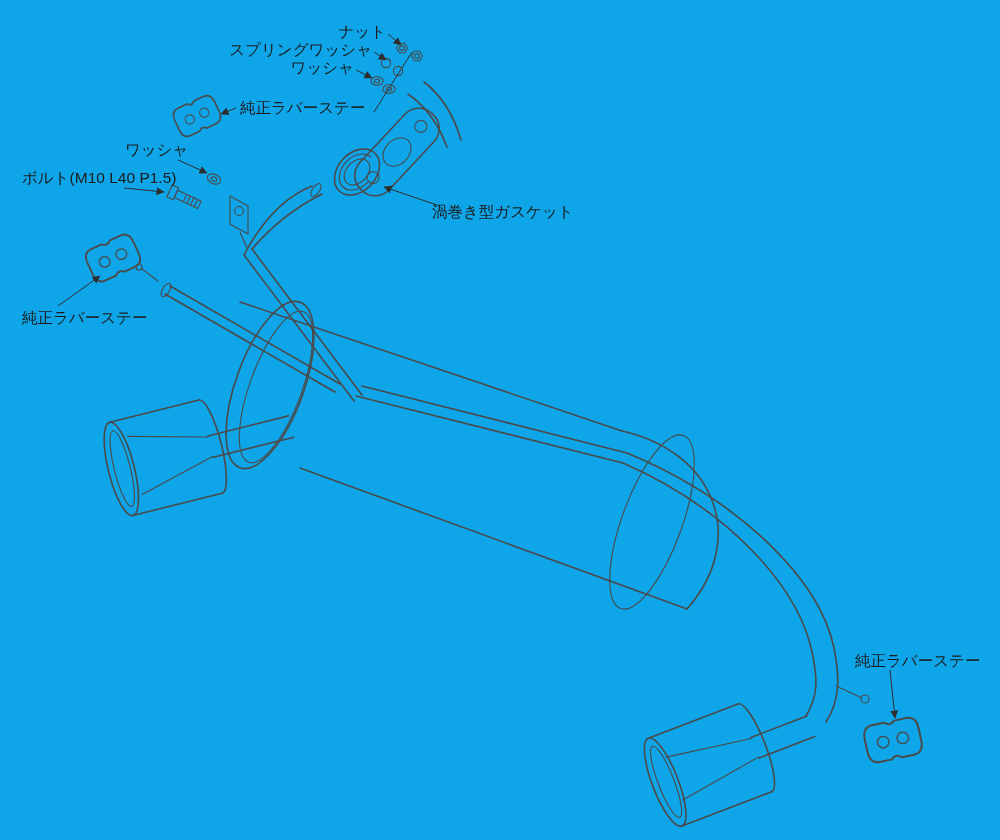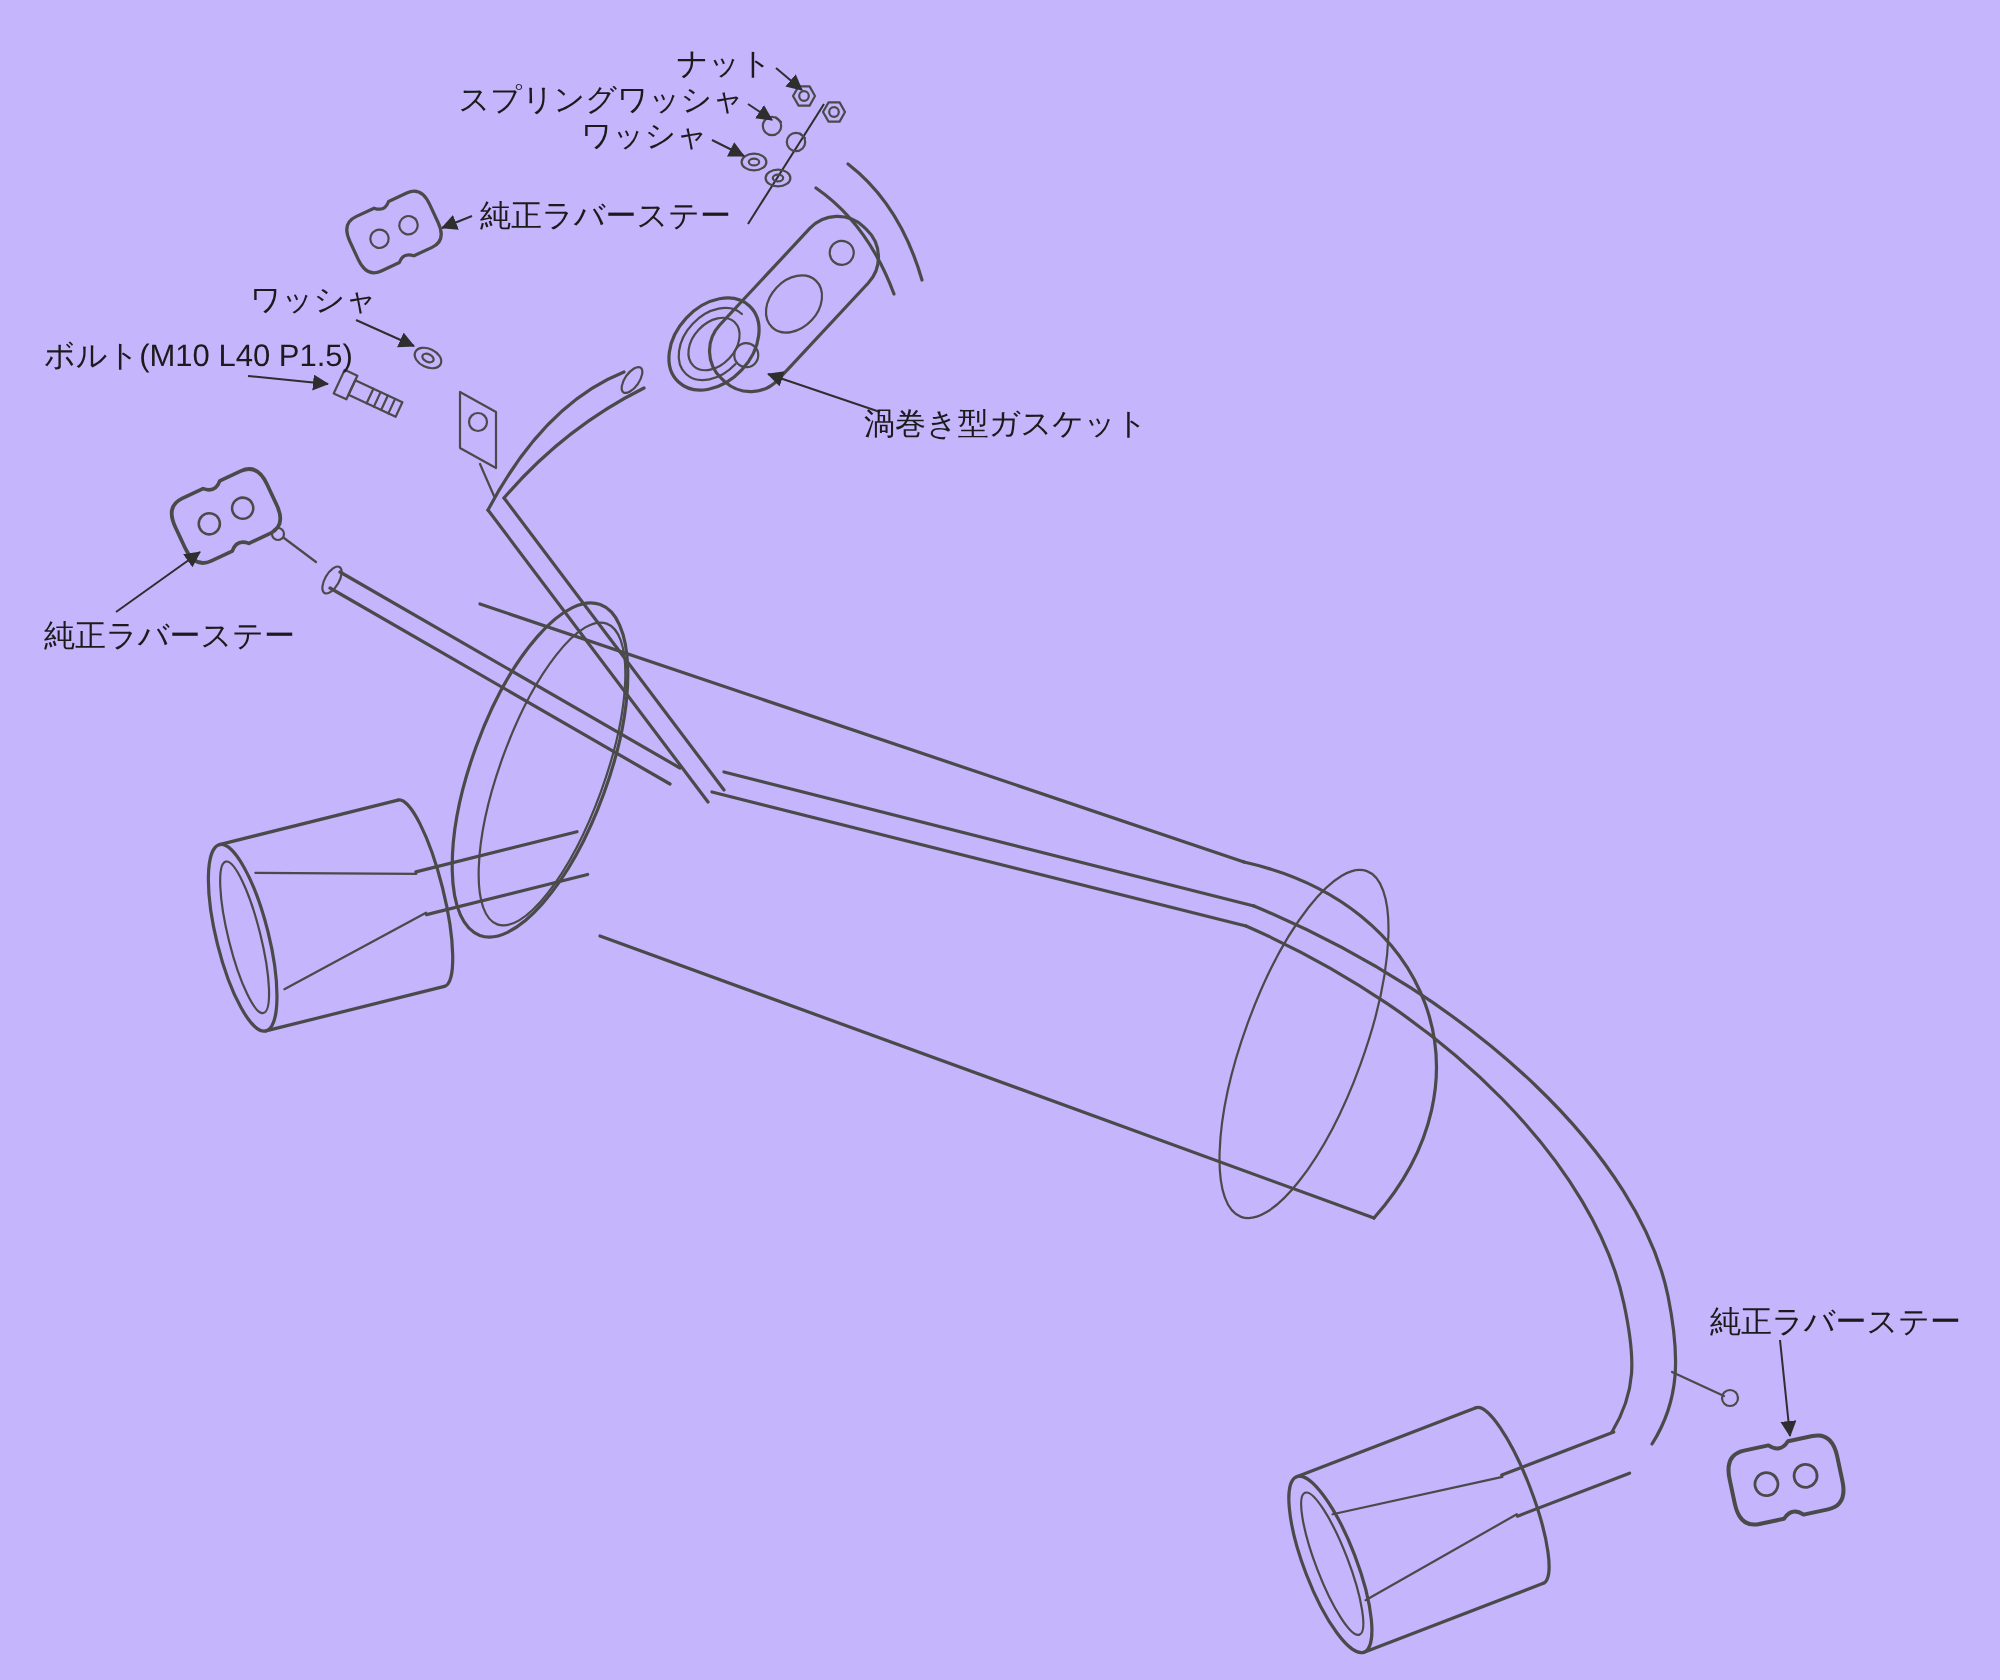--- a/index.html
+++ b/index.html
@@ -1,16 +1,16 @@
 <!DOCTYPE html>
 <html><head>
 <meta charset="utf-8">
 <style>
   html,body{margin:0;padding:0;background:#ffffff;}
-  .stage{position:relative;width:1000px;height:840px;background:#c4b5fd;overflow:hidden;
+  .stage{position:relative;width:1000px;height:840px;background:#0ea5e9;overflow:hidden;
          font-family:"Liberation Sans","DejaVu Sans",sans-serif;}
   svg{position:absolute;left:0;top:0;}
   .ln{fill:none;stroke:#4a4a4a;stroke-width:1.6;stroke-linecap:round;stroke-linejoin:round;}
   .tn{fill:none;stroke:#4a4a4a;stroke-width:1.1;stroke-linecap:round;stroke-linejoin:round;}
   .ld{fill:none;stroke:#2e2e2e;stroke-width:1;}
   .lbl{font-family:"Liberation Sans","DejaVu Sans",sans-serif;font-size:15.5px;fill:#1b1b1b;}
   .lbl-end{text-anchor:end;}
 </style>
 </head>
 <body>

